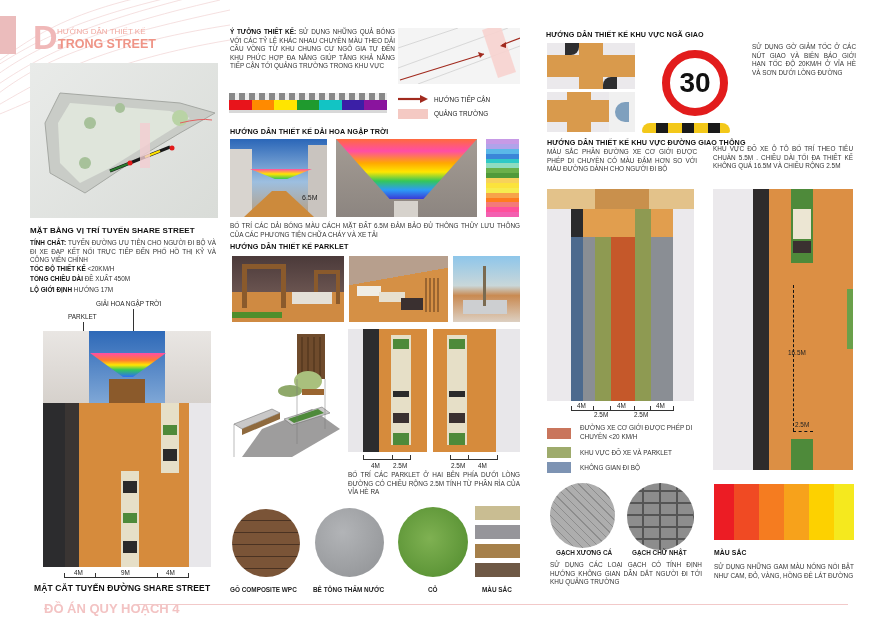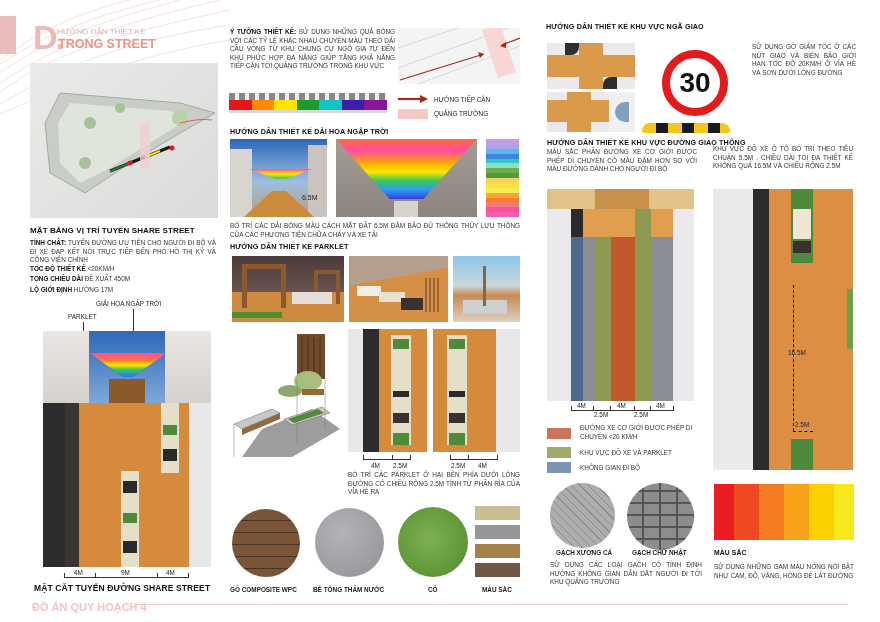--- a/index.html
+++ b/index.html
@@ -110,21 +110,21 @@
 <div class="dimline" style="left:64px;top:577px;width:124px"></div>
 <div class="tick" style="left:64px;top:573px"></div>
 <div class="tick" style="left:95px;top:573px"></div>
 <div class="tick" style="left:157px;top:573px"></div>
 <div class="tick" style="left:188px;top:573px"></div>
 <div class="lbl" style="left:74px;top:569px">4M</div>
 <div class="lbl" style="left:121px;top:569px">9M</div>
 <div class="lbl" style="left:166px;top:569px">4M</div>
 <div class="abs h" style="left:34px;top:583px;font-size:8.5px">MẶT CẮT TUYẾN ĐƯỜNG SHARE STREET</div>
 
-<div class="abs" style="left:32px;top:601px;font-size:11px;font-weight:bold;color:#f3c3c3">ĐỒ ÁN QUY HOẠCH 4</div>
+<div class="abs" style="left:44px;top:601px;font-size:13px;font-weight:bold;color:#f3c3c3">ĐỒ ÁN QUY HOẠCH 4</div>
 <div class="abs" style="left:134px;top:604px;width:714px;height:1px;background:#f2c9c9"></div>
 
 <div class="abs t" style="left:230px;top:28px;width:165px">
   <span class="b">Ý TƯỞNG THIẾT KẾ:</span>
   <span>SỬ DỤNG NHỮNG QUẢ BÓNG VỚI CÁC TỶ LỆ KHÁC NHAU CHUYỂN MÀU THEO DẢI CẦU VỒNG TỪ KHU CHUNG CƯ NGÔ GIA TỰ ĐẾN KHU PHỨC HỢP ĐA NĂNG GIÚP TĂNG KHẢ NĂNG TIẾP CẬN TỚI QUẢNG TRƯỜNG TRONG KHU VỰC</span>
 </div>
 <div class="img" style="left:398px;top:28px;width:122px;height:56px;background:#f4f4f4">
   <svg width="122" height="56">
     <g stroke="#bbb" fill="none" stroke-width="0.5">
       <path d="M0 20 L60 0"></path>
@@ -273,21 +273,21 @@
   <div class="sw" style="left:0;top:0;width:45px;height:14px;background:#c9bd92"></div>
   <div class="sw" style="left:0;top:19px;width:45px;height:14px;background:#96959a"></div>
   <div class="sw" style="left:0;top:38px;width:45px;height:14px;background:#a6804a"></div>
   <div class="sw" style="left:0;top:57px;width:45px;height:14px;background:#6e5845"></div>
 </div>
 <div class="lbl b" style="left:230px;top:586px">GỖ COMPOSITE WPC</div>
 <div class="lbl b" style="left:313px;top:586px">BÊ TÔNG THẤM NƯỚC</div>
 <div class="lbl b" style="left:428px;top:586px">CỎ</div>
 <div class="lbl b" style="left:482px;top:586px">MÀU SẮC</div>
 
-<div class="abs h" style="left:546px;top:22px">HƯỚNG DẪN THIẾT KẾ KHU VỰC NGÃ GIAO</div>
+<div class="abs h" style="left:546px;top:30px">HƯỚNG DẪN THIẾT KẾ KHU VỰC NGÃ GIAO</div>
 <div class="img" style="left:547px;top:43px;width:88px;height:46px;background:#ebe9ec">
   <div class="abs" style="left:0;top:12px;width:88px;height:22px;background:#d99a4c"></div>
   <div class="abs" style="left:32px;top:0;width:24px;height:46px;background:#d99a4c"></div>
   <div class="abs" style="left:18px;top:0;width:14px;height:12px;background:#2e2e30;border-radius:0 0 8px 0"></div>
   <div class="abs" style="left:56px;top:34px;width:14px;height:12px;background:#2e2e30;border-radius:8px 0 0 0"></div>
 </div>
 <div class="img" style="left:547px;top:92px;width:88px;height:40px;background:#ebe9ec">
   <div class="abs" style="left:0;top:8px;width:68px;height:22px;background:#d99a4c"></div>
   <div class="abs" style="left:20px;top:0;width:24px;height:40px;background:#d99a4c"></div>
   <div class="abs" style="left:62px;top:0;width:26px;height:40px;background:#f0f0f0"></div>

